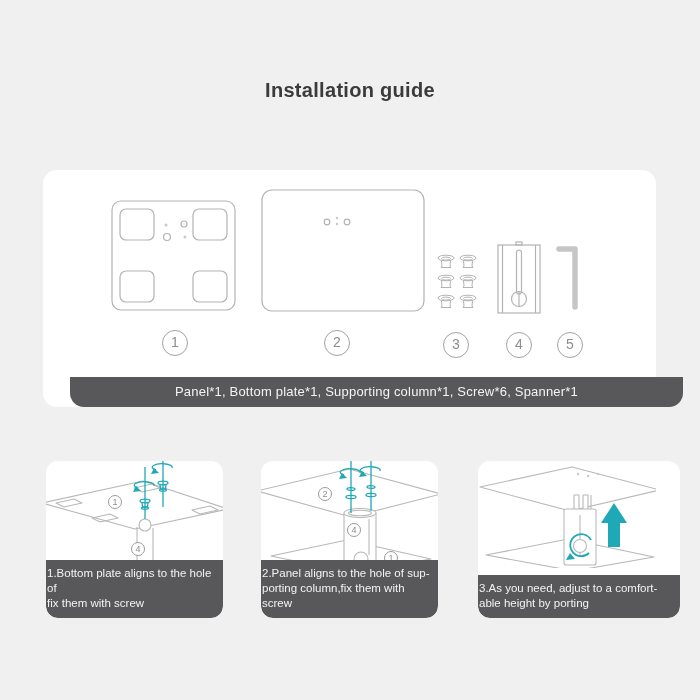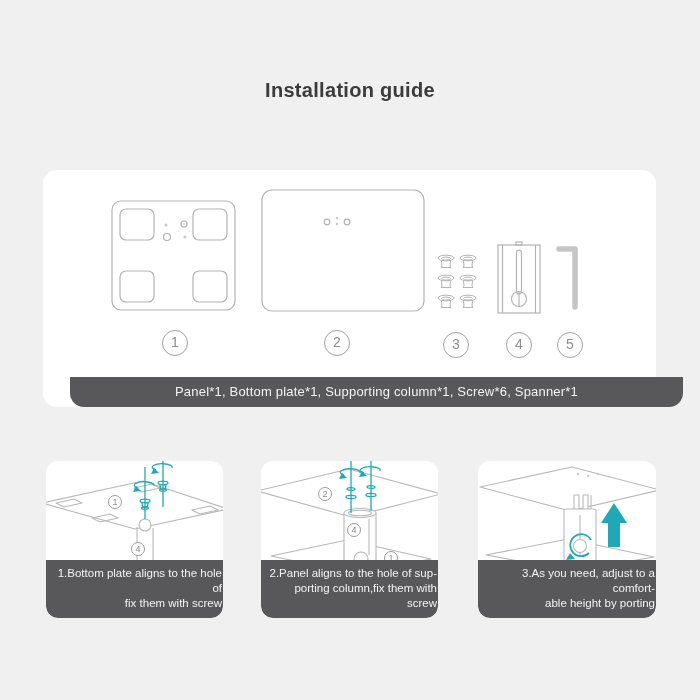--- a/index.html
+++ b/index.html
@@ -42,26 +42,26 @@
   .n3{left:400px;top:162px}
   .n4{left:463px;top:162px}
   .n5{left:514px;top:162px}
   
   .step-card{
     position:absolute;top:461px;height:157px;background:#ffffff;
     border-radius:12px;overflow:hidden;
   }
   .card1{left:46px;width:177px}
   .card2{left:261px;width:177px}
-  .card3{left:478px;width:178px}
+  .card3{left:478px;width:202px}
   .step-fig{position:absolute;left:0;top:0}
   .step-caption{
     position:absolute;left:0;right:0;bottom:0;
     background:#58585a;border-radius:0 0 12px 12px;
-    color:#f3f3f3;font-size:11.5px;line-height:15px;text-align:right;
+    color:#f3f3f3;font-size:11.5px;line-height:15px;text-align:left;
     padding:6px 1px 7px;
   }
   .badge{
     position:absolute;width:14px;height:14px;box-sizing:border-box;
     border:1px solid #9b9b9b;border-radius:50%;
     color:#8d8d8d;font-size:9px;line-height:12px;text-align:center;
     background:#fff;
   }
   
   .b1a{left:62px;top:34px}  .b1b{left:85px;top:81px}

